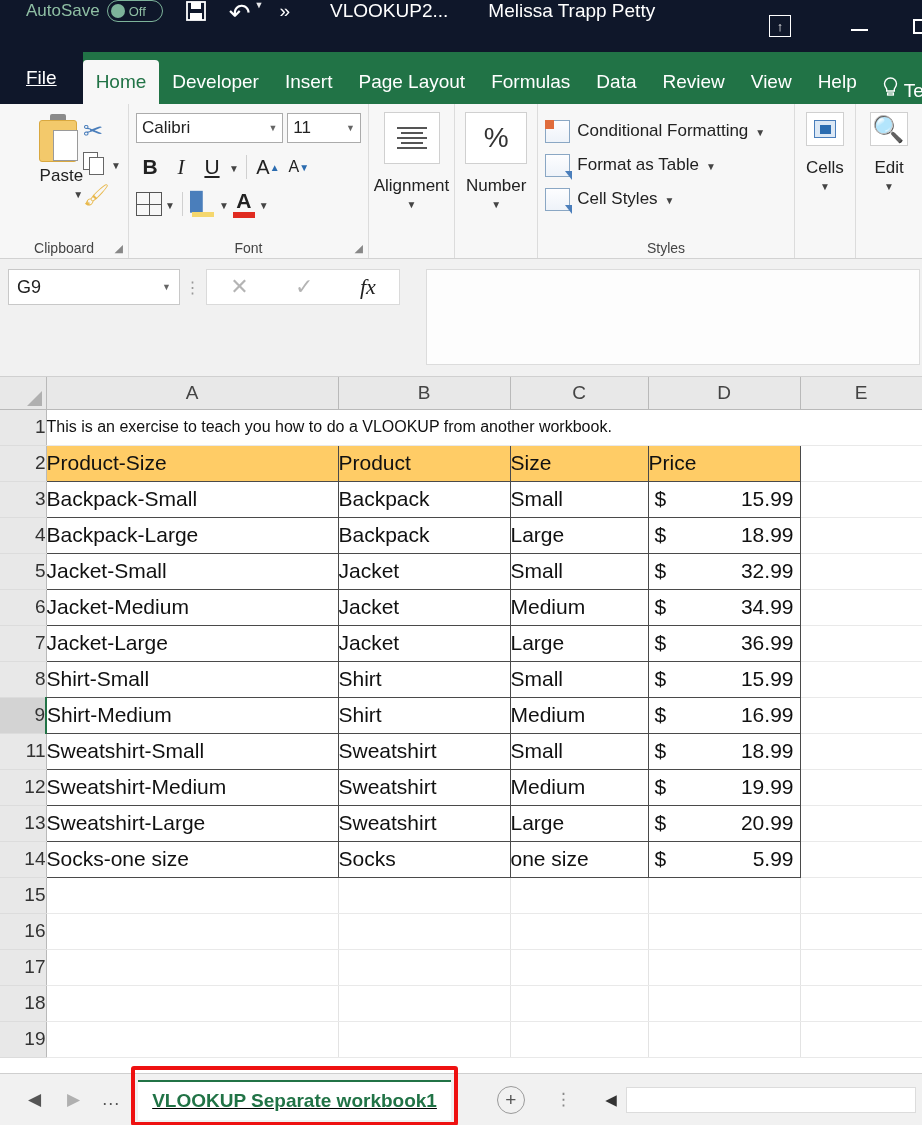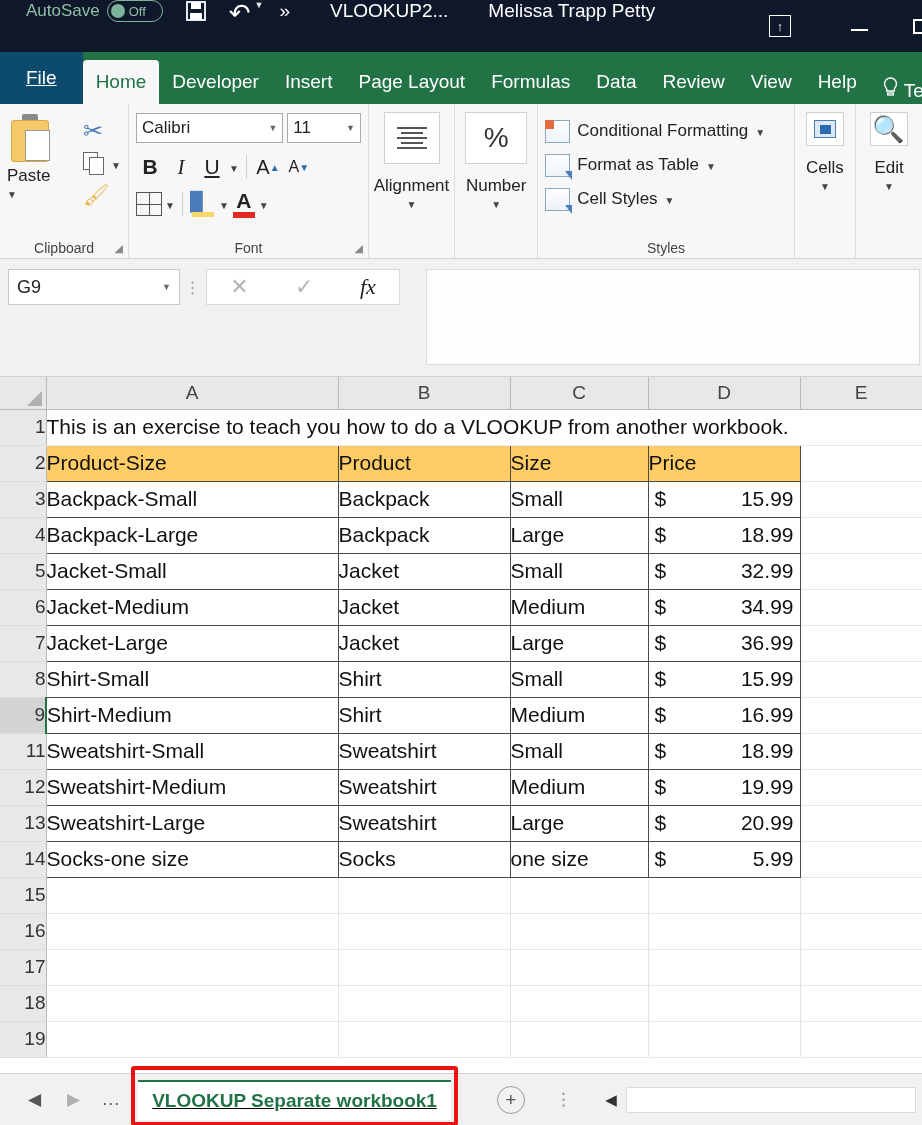--- a/index.html
+++ b/index.html
@@ -49,39 +49,39 @@
 
   
   .tabstrip {
     height: 52px; background: #217346; display: flex; align-items: flex-end;
     position: relative;
   }
   .tab {
     font-size: 19px; color: #ffffff; padding: 12px 13px;
     height: 44px; display: flex; align-items: center; white-space: nowrap;
   }
-  .tab.file { background: #0c4a6e; padding: 0 26px; height: 52px; text-decoration: underline; }
+  .tab.file { background: #0f172a; padding: 0 26px; height: 52px; text-decoration: underline; }
   .tab.active { background: #f7f7f7; color: #217346; border-radius: 4px 4px 0 0; }
   .tellme { display: flex; align-items: center; gap: 5px; font-size: 19px; margin-left: 12px; color: #fff; }
 
   
   .ribbon {
     height: 155px; background: #f7f7f7; display: flex;
     border-bottom: 1px solid #d2d2d2; position: relative; overflow: hidden;
   }
   .rgroup { position: relative; height: 155px; padding: 6px 7px 0 7px; display: flex; flex-direction: column; }
   .rgroup + .rgroup { border-left: 1px solid #dcdcdc; }
   .glabel {
     position: absolute; bottom: 3px; left: 0; right: 0; text-align: center;
     font-size: 14px; color: #444;
   }
   .gdialog { position: absolute; bottom: 4px; right: 5px; font-size: 11px; color: #888; }
   .gbody { display: flex; flex: 1; }
 
-  .paste-btn { width: 82px; display: flex; flex-direction: column; align-items: flex-start; padding-top: 4px; }
+  .paste-btn { width: 82px; display: flex; flex-direction: column; align-items: flex-end; padding-top: 4px; }
   .clipboard-ico { position: relative; width: 48px; height: 50px; }
   .cb-board { position: absolute; left: 4px; top: 6px; width: 38px; height: 42px; background: #f3c96b; border: 1.5px solid #d9a83f; border-radius: 3px; }
   .cb-clip { position: absolute; left: 15px; top: 0; width: 16px; height: 10px; background: #8a8a8a; border-radius: 2px; }
   .cb-page { position: absolute; left: 18px; top: 16px; width: 25px; height: 31px; background: #fff; border: 1.5px solid #9a9a9a; }
   .btn-label { font-size: 17px; color: #222; margin-top: 2px; }
   .mini-caret { font-size: 10px; color: #444; margin-top: 3px; }
 
   .clip-col { display: flex; flex-direction: column; gap: 7px; padding-top: 7px; }
   .clip-row { display: flex; align-items: center; gap: 4px; }
   .scissors { font-size: 24px; color: #4a7ebb; }
@@ -170,21 +170,21 @@
     padding-right: 8px; border-right: 1px solid #b9b9b9; border-bottom: 1px solid #dcdcdc;
   }
   .rowhead.sel { background: #d3d3d3; border-right: 2px solid #217346; }
   .cell {
     height: 36px; font-size: 21px; color: #111; padding: 0 4px;
     border-right: 1px solid #e3e3e3; border-bottom: 1px solid #e9e9e9;
     white-space: nowrap; overflow: visible;
   }
   .cell.hdr { background: #ffcc66; }
   .cell.bx { border: 1px solid #4a4a4a; }
-  .cell.title { font-size: 21px; }
+  .cell.title { font-size: 16px; }
   .price { display: flex; justify-content: space-between; align-items: center; padding: 0 6px; }
   .price .sym { font-size: 21px; }
   .price .val { font-size: 21px; }
 
   
   .tabbar {
     position: absolute; left: 0; right: 0; bottom: 0; height: 52px;
     background: #f1f1f1; border-top: 1px solid #cfcfcf; display: flex; align-items: center;
   }
   .nav-arrows { display: flex; align-items: center; gap: 26px; margin-left: 28px; color: #555; font-size: 17px; }

